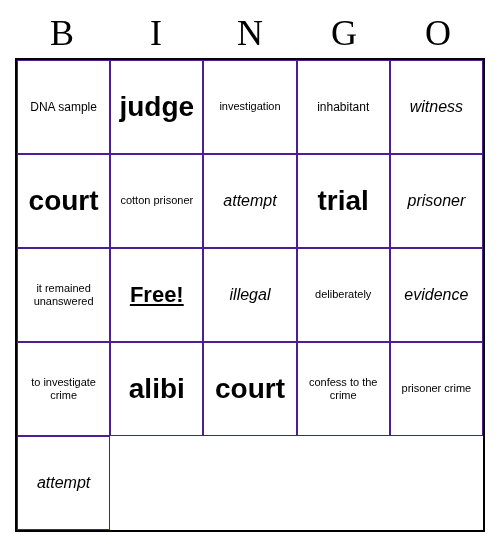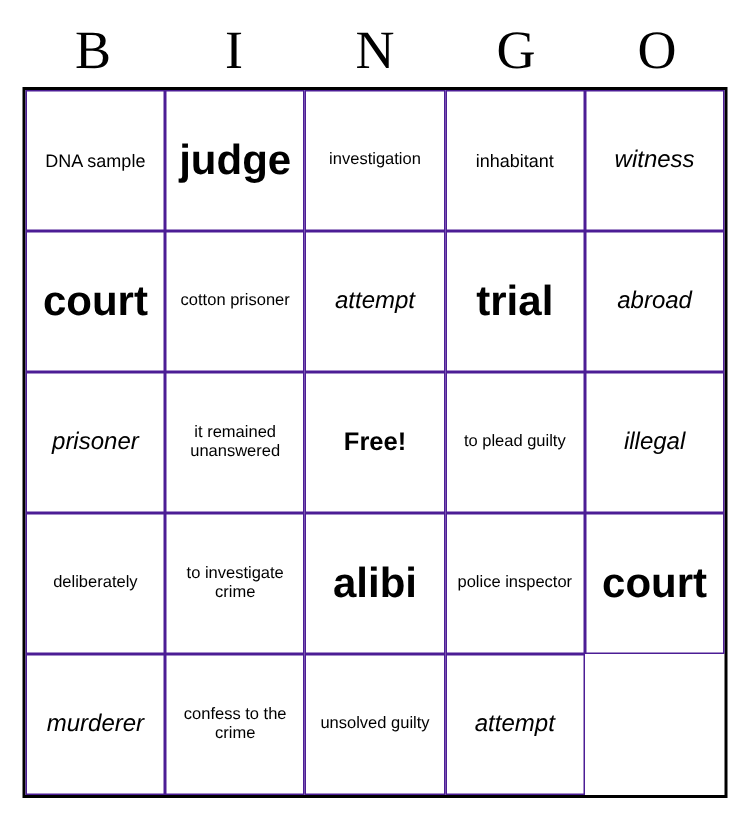--- a/index.html
+++ b/index.html
@@ -61,22 +61,23 @@
     .bingo-cell .cell-text {
       font-family: Arial, sans-serif;
     }
 
     .size-xl {
       font-size: 28px;
       font-weight: bold;
     }
 
     .size-lg {
-      font-size: 17px;
+      font-size: 22px;
       font-weight: bold;
+      text-decoration: underline;
     }
 
     .size-md {
       font-size: 16px;
       font-style: italic;
     }
 
     .size-sm {
       font-size: 12px;
     }
@@ -119,58 +120,49 @@
       <div class="bingo-cell">
         <span class="cell-text size-xs">cotton prisoner</span>
       </div>
       <div class="bingo-cell">
         <span class="cell-text size-md">attempt</span>
       </div>
       <div class="bingo-cell">
         <span class="cell-text size-xl">trial</span>
       </div>
       <div class="bingo-cell">
-        <span class="cell-text size-md">abroad</span>
-      </div>
-      <div class="bingo-cell">
         <span class="cell-text size-md">prisoner</span>
       </div>
       <div class="bingo-cell">
         <span class="cell-text size-xs">it remained unanswered</span>
       </div>
       <div class="bingo-cell">
         <span class="cell-text size-lg">Free!</span>
       </div>
       <div class="bingo-cell">
-        <span class="cell-text size-xs">to plead guilty</span>
-      </div>
-      <div class="bingo-cell">
         <span class="cell-text size-md">illegal</span>
       </div>
       <div class="bingo-cell">
         <span class="cell-text size-xs">deliberately</span>
+      </div>
+      <div class="bingo-cell">
+        <span class="cell-text size-md">evidence</span>
       </div>
       <div class="bingo-cell">
         <span class="cell-text size-xs">to investigate crime</span>
       </div>
       <div class="bingo-cell">
         <span class="cell-text size-xl">alibi</span>
       </div>
       <div class="bingo-cell">
-        <span class="cell-text size-xs">police inspector</span>
-      </div>
-      <div class="bingo-cell">
         <span class="cell-text size-xl">court</span>
-      </div>
-      <div class="bingo-cell">
-        <span class="cell-text size-md">murderer</span>
       </div>
       <div class="bingo-cell">
         <span class="cell-text size-xs">confess to the crime</span>
       </div>
       <div class="bingo-cell">
-        <span class="cell-text size-xs">unsolved guilty</span>
+        <span class="cell-text size-xs">prisoner crime</span>
       </div>
       <div class="bingo-cell">
         <span class="cell-text size-md">attempt</span>
       </div>
     </div>
 </div>
 
 </body></html>

